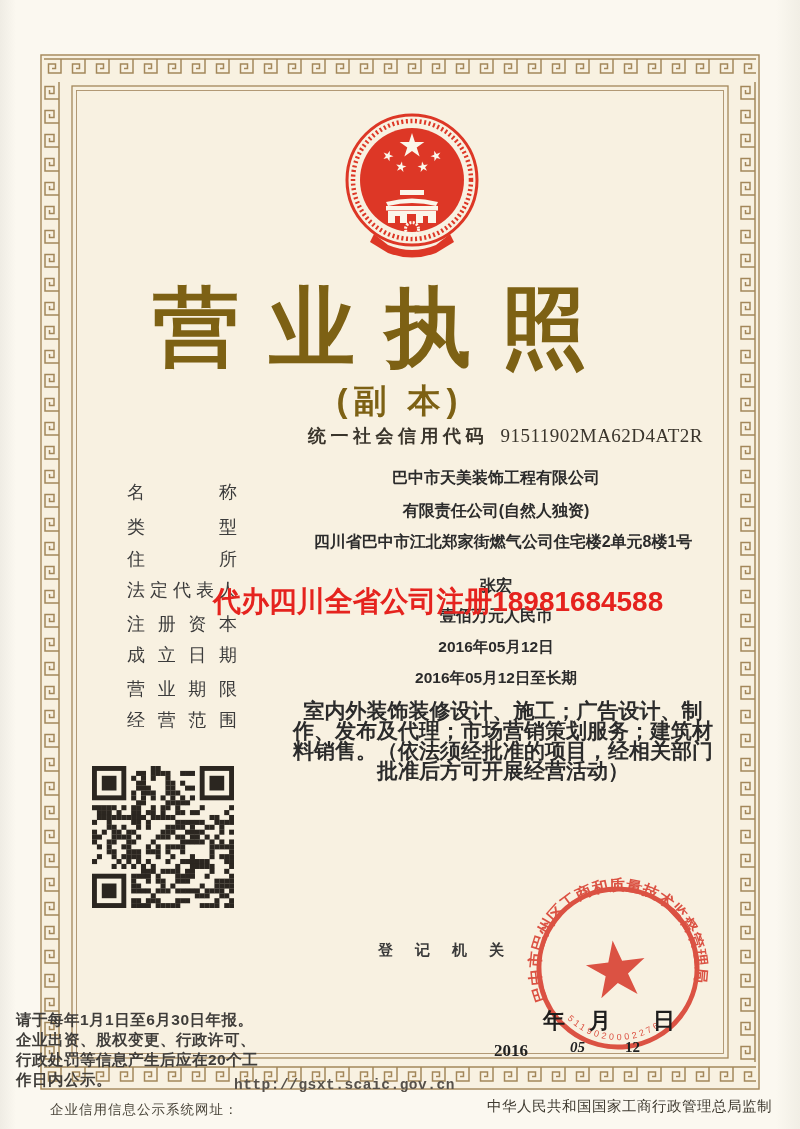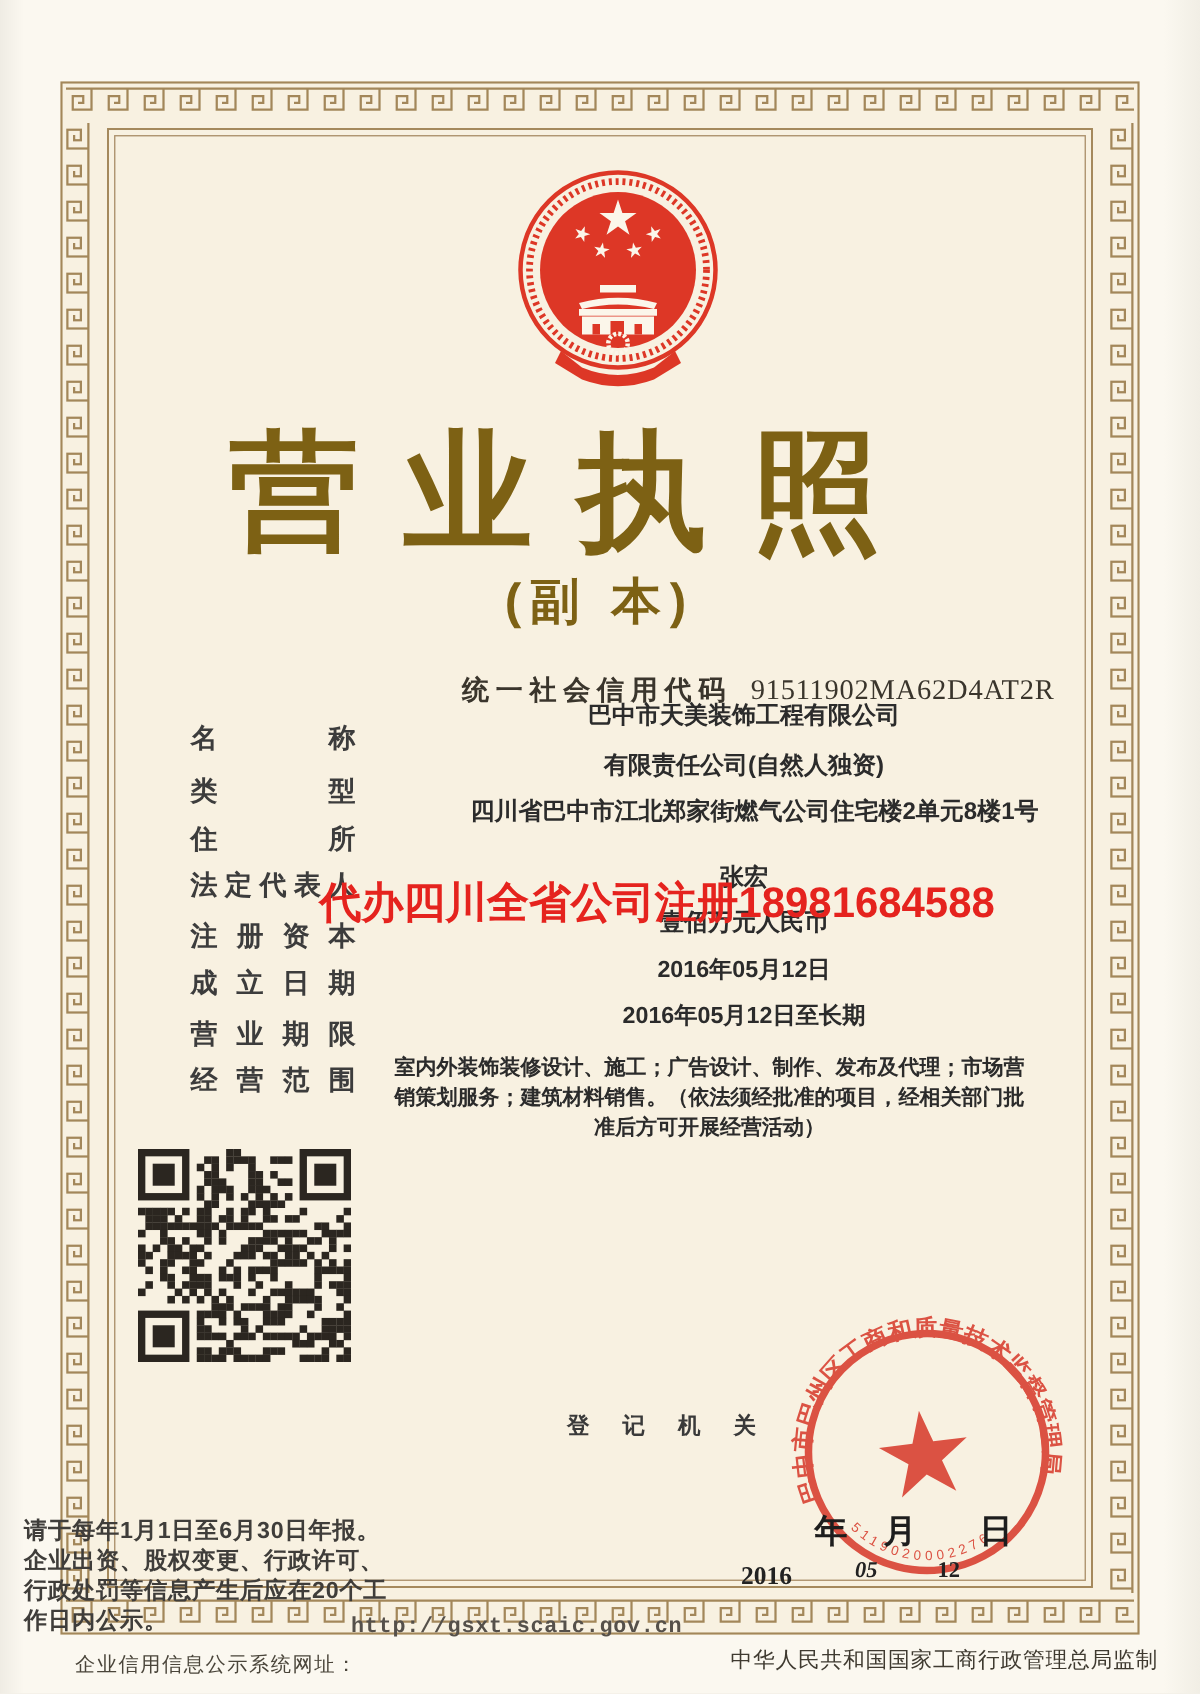--- a/index.html
+++ b/index.html
@@ -24,34 +24,34 @@
     left:50%;top:270px;transform:translateX(-50%);
     font-size:86px;font-weight:800;letter-spacing:30px;margin-left:-15px;
     color:#7d6114;white-space:nowrap;z-index:2;
     font-family:"Liberation Sans","DejaVu Sans",sans-serif;
   }
   .subtitle{
     left:50%;top:379px;transform:translateX(-50%);
     font-size:33px;font-weight:700;letter-spacing:6px;color:#7d6114;
     white-space:nowrap;z-index:2;
   }
-  .code-line{left:308px;top:448px;white-space:nowrap;z-index:2;color:#3a352c;}
+  .code-line{left:308px;top:424px;white-space:nowrap;z-index:2;color:#3a352c;}
   .code-label{font-family:"Liberation Serif","DejaVu Serif",serif;font-weight:700;font-size:18px;letter-spacing:4.5px;}
   .code-value{font-family:"Liberation Serif","DejaVu Serif",serif;font-size:19px;letter-spacing:.5px;margin-left:8px;}
   .f-label{
     position:absolute;left:127px;width:110px;
     font-family:"Liberation Serif","DejaVu Serif",serif;
-    font-size:18px;font-weight:700;color:#3c3c3c;
+    font-size:18px;font-weight:400;color:#3c3c3c;
     text-align:justify;text-align-last:justify;z-index:2;white-space:normal;
   }
   .f-value{
     position:absolute;left:257px;width:478px;
     font-size:16px;font-weight:700;color:#2b2b2b;line-height:20px;z-index:2;text-align:center;
   }
-  .f-value.scope{width:432px;font-size:14px;}
+  .f-value.scope{width:432px;font-size:21px;margin-left:30px;}
   .watermark{
     left:213px;top:583px;font-size:28.5px;font-weight:700;white-space:nowrap;
     transform:scaleX(.98);transform-origin:left top;z-index:7;
   }
   .qr{left:92px;top:766px;width:142px;height:142px;z-index:2;}
   .reg-label{
     left:378px;top:941px;font-family:"Liberation Serif","DejaVu Serif",serif;
     font-size:15px;font-weight:600;letter-spacing:22px;color:#3a3a3a;
     white-space:nowrap;z-index:3;
   }

